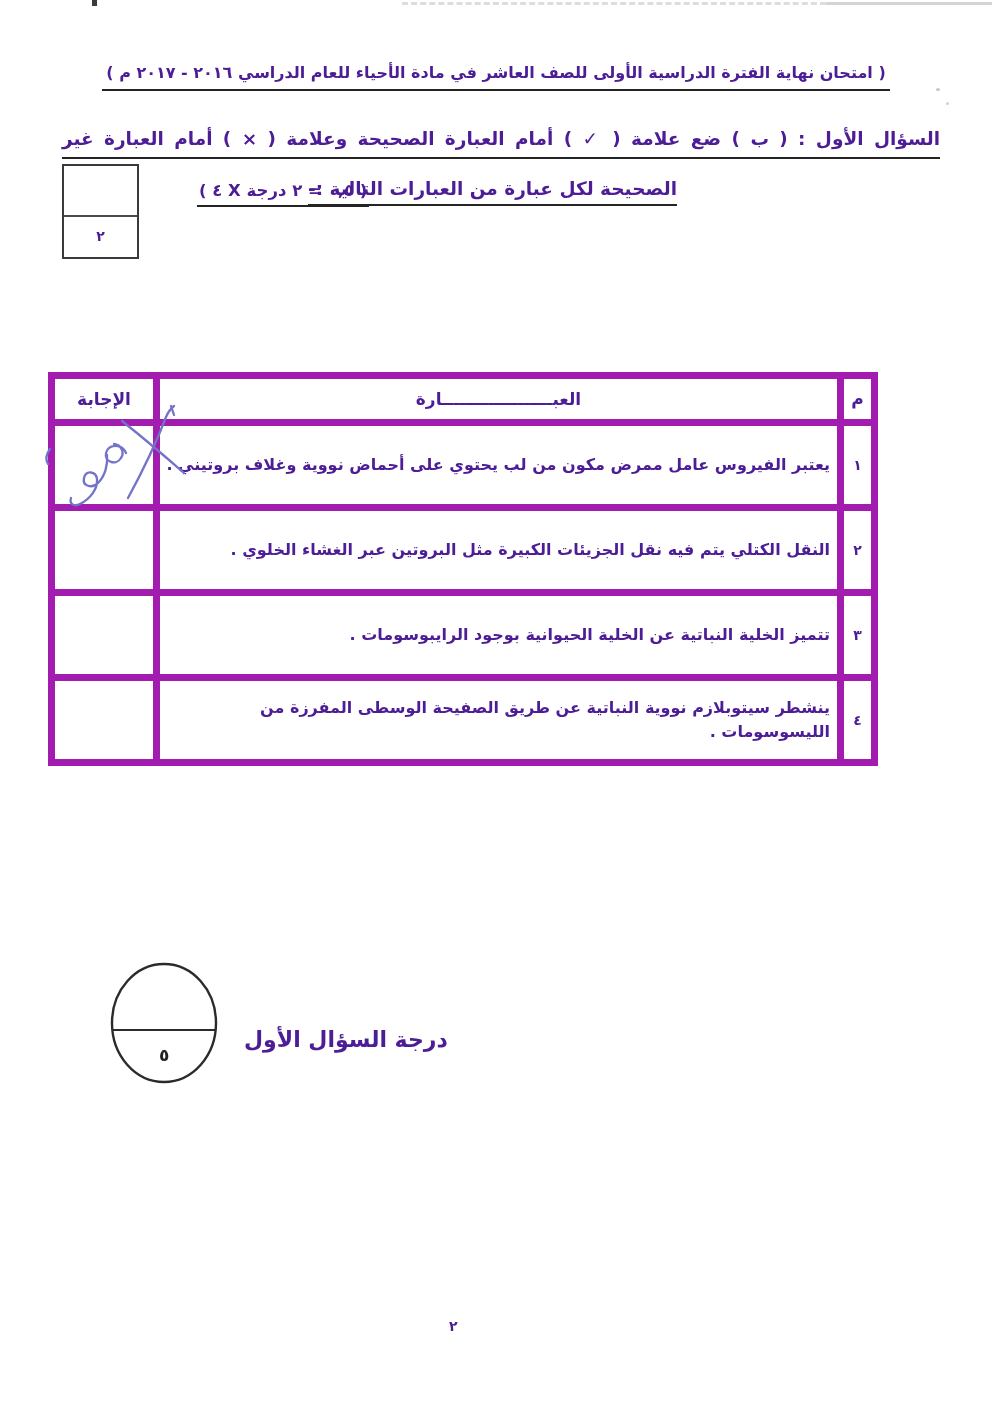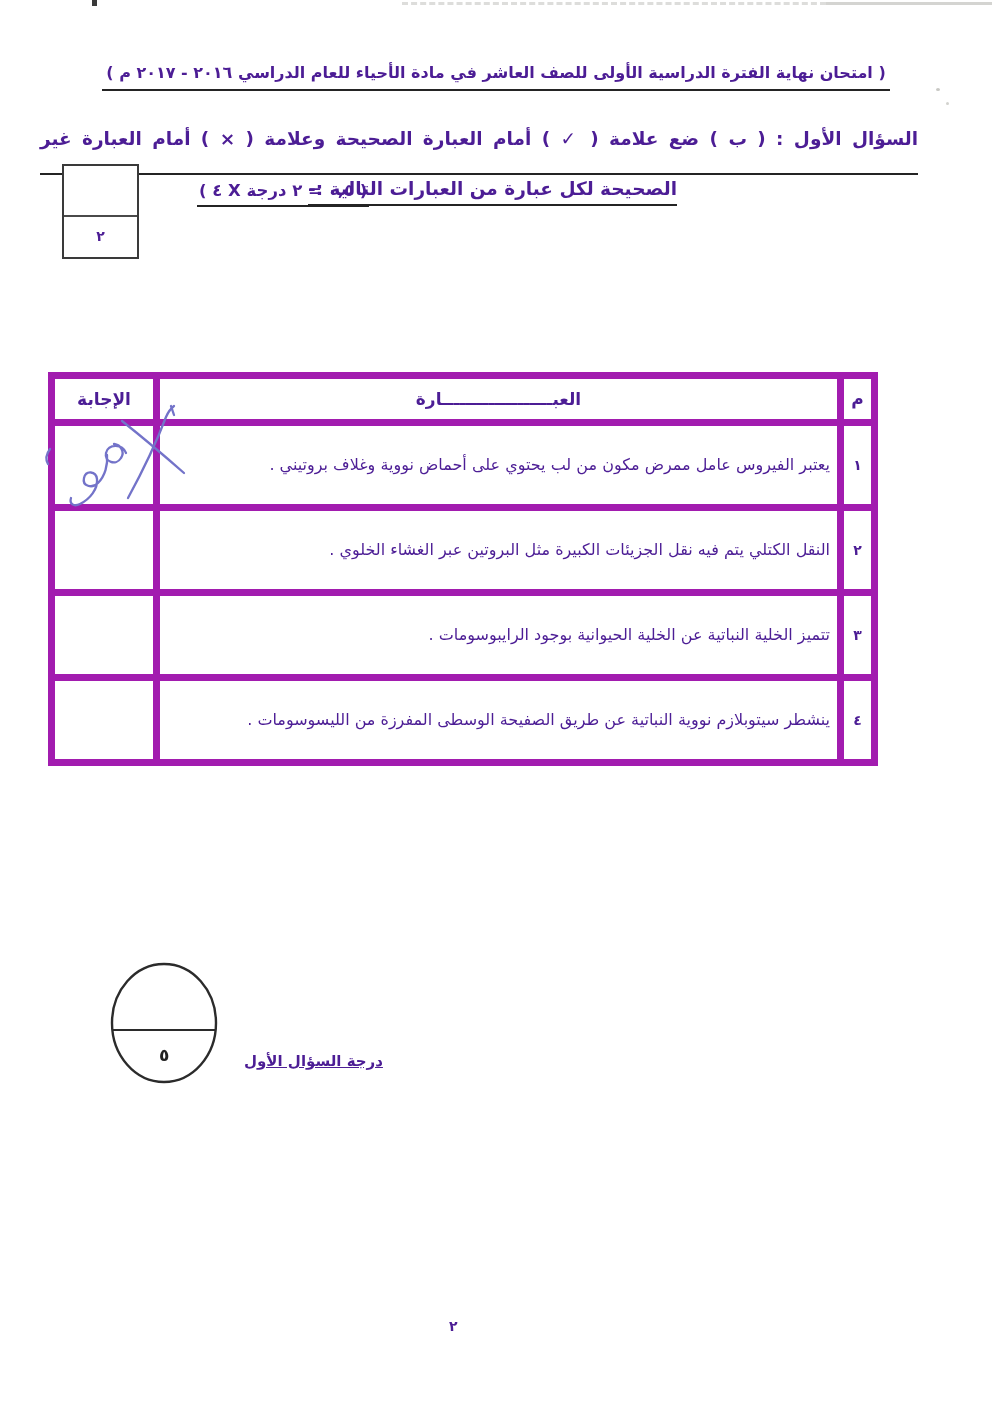--- a/index.html
+++ b/index.html
@@ -18,24 +18,24 @@
   .speck-a{position:absolute;left:936px;top:88px;width:4px;height:3px;background:#c8c8c4;border-radius:50%;}
   .speck-b{position:absolute;left:946px;top:102px;width:3px;height:3px;background:#d2d2ce;border-radius:50%;}
   
   .doc-header{position:absolute;top:61px;left:0;right:0;text-align:center;direction:rtl;}
   .doc-header .hdr-inner{
     display:inline-block;font-weight:bold;font-size:16px;line-height:24px;
     padding:0 4px 4px 4px;border-bottom:2.5px solid #242424;letter-spacing:.2px;
   }
   
   .q-title1{
-    position:absolute;top:125px;right:74px;width:878px;
+    position:absolute;top:125px;right:52px;width:878px;
     direction:rtl;text-align:justify;text-align-last:justify;
     font-weight:bold;font-size:18.5px;line-height:28px;
-    padding-bottom:20px;border-bottom:2.5px solid #242424;
+    padding-bottom:4px;border-bottom:2.5px solid #242424;
   }
   .q-title2{
     position:absolute;top:177px;right:315px;
     direction:rtl;font-weight:bold;font-size:18.5px;line-height:24px;
     padding-bottom:3px;border-bottom:2.5px solid #242424;white-space:nowrap;
   }
   .marks-note{
     position:absolute;top:180px;left:197px;
     direction:ltr;font-weight:bold;font-size:16.5px;line-height:22px;
     padding:0 2px 3px 2px;border-bottom:2.5px solid #242424;white-space:nowrap;
@@ -50,29 +50,29 @@
     border-collapse:collapse;direction:rtl;table-layout:fixed;
     border:3px solid #2d2d2d;
   }
   .stmt-table th,.stmt-table td{border:7px solid #a21caf;box-sizing:border-box;vertical-align:middle;}
   .stmt-table th{height:47px;font-weight:bold;font-size:17px;text-align:center;padding:0;}
   .stmt-table td{height:85px;}
   .col-num{width:34px;}
   .col-stmt{width:684px;}
   .col-ans{width:105px;}
   .num-cell{text-align:center;font-weight:bold;font-size:14px;}
-  .stmt-cell{font-weight:normal;font-size:16px;text-align:right;padding:0 7px 0 6px;line-height:24px;}
+  .stmt-cell{font-weight:bold;font-size:16px;text-align:right;padding:0 7px 0 6px;line-height:24px;}
   .ans-cell{}
   
   .hand-mark{position:absolute;left:35px;top:393px;width:210px;height:145px;z-index:5;pointer-events:none;}
   
   .grade-circle{position:absolute;left:110px;top:961px;width:110px;height:126px;}
   .grade-label{
-    position:absolute;left:244px;top:1052px;direction:rtl;
-    font-weight:bold;font-size:15px;white-space:nowrap;text-decoration:underline;
+    position:absolute;left:244px;top:1027px;direction:rtl;
+    font-weight:bold;font-size:22px;white-space:nowrap;
   }
   .page-number{position:absolute;left:449px;top:1318px;font-weight:bold;font-size:14px;}
 </style>
 </head>
 <body>
 
 <div class="page">
 
   <div class="artifact-dash"></div>
   <div class="artifact-solid"></div>

